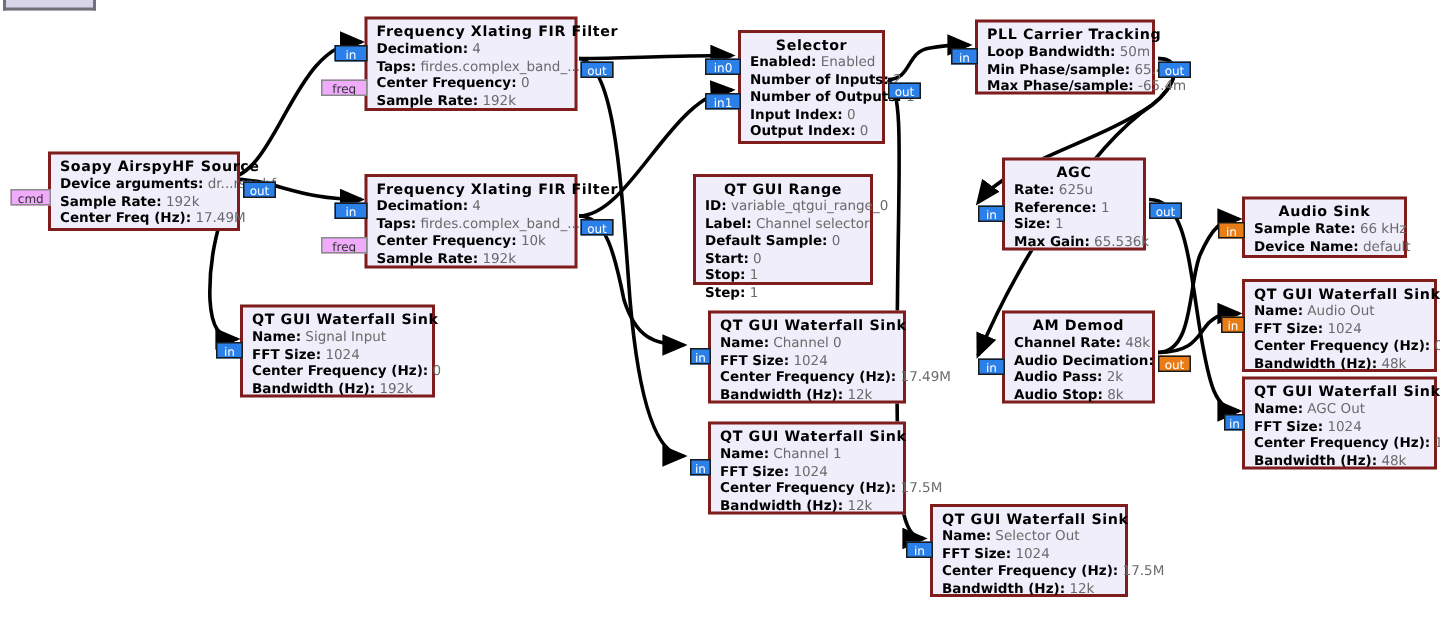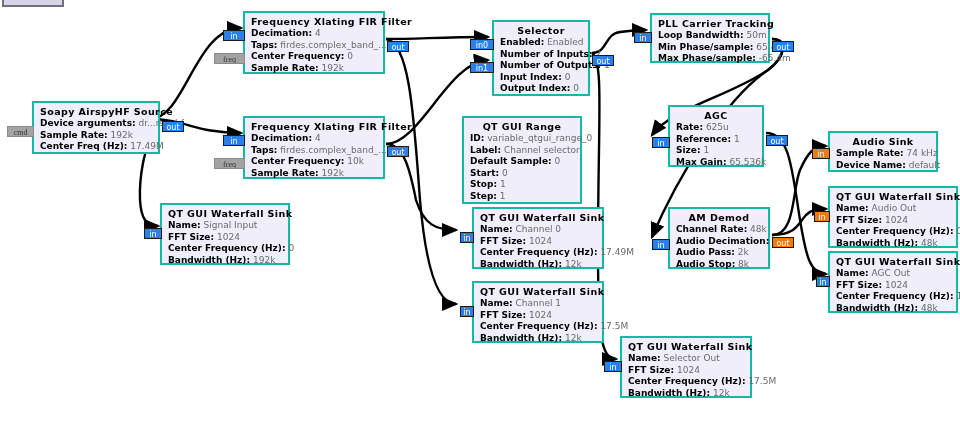--- a/index.html
+++ b/index.html
@@ -10,21 +10,21 @@
     font-family:"DejaVu Sans","Liberation Sans",sans-serif;
     overflow:hidden;
     position:relative;
   }
   #canvas{position:absolute;left:0;top:0;width:960px;height:424px;}
   #wires{position:absolute;left:0;top:0;width:960px;height:424px;pointer-events:none;}
 
   .block{
     position:absolute;
     background:#f0eefb;
-    border:2px solid #14b8a6;
+    border:2px solid #7f1d1d;
     padding:3px 6px 4px 6px;
     box-sizing:border-box;
     z-index:5;
   }
   .block .title{
     font-weight:bold;
     font-size:9.5px;
     color:#000;
     text-align:center;
     letter-spacing:0.4px;
@@ -47,21 +47,21 @@
     color:#fff;
     text-align:center;
     box-sizing:border-box;
     border:1px solid #1a1a1a;
     font-family:"DejaVu Sans","Liberation Sans",sans-serif;
     z-index:7;
     overflow:hidden;
   }
   .port.complex{background:#2a7fe8;}
   .port.float{background:#e87d18;}
-  .port.msg{background:#a3a3a3;color:#333;border-color:#8a8a8a;font-family:Liberation Serif, serif;}
+  .port.msg{background:#f0abfc;color:#333;border-color:#8a8a8a;}
 
   .clipped-block{
     position:absolute;
     background:#d6d4e6;
     border:2px solid #70707a;
     border-top:none;
     box-sizing:border-box;
     z-index:4;
   }
 </style>
@@ -136,21 +136,21 @@
       <div class="port complex" style="left: 98px; top: 33px; width: 22px;">out</div>
     </div>
     <div class="block" style="left: 650px; top: 13px; width: 120px; height: 50px; position: absolute;">
       <div class="title">PLL Carrier Tracking</div>
       <div class="row"><span class="k">Loop Bandwidth:</span> <span>50m</span></div>
       <div class="row"><span class="k">Min Phase/sample:</span> <span>65.4m</span></div>
       <div class="row"><span class="k">Max Phase/sample:</span> <span>-65.4m</span></div>
       <div class="port complex" style="left: -18px; top: 17px; width: 18px;">in</div>
       <div class="port complex" style="left: 120px; top: 26px; width: 22px;">out</div>
     </div>
-    <div class="block" style="left: 462px; top: 116px; width: 120px; height: 88px; position: absolute;">
+    <div class="block" style="left: 462px; top: 116px; width: 120px; height: 74px; position: absolute;">
       <div class="title">QT GUI Range</div>
       <div class="row"><span class="k">ID:</span> <span>variable_qtgui_range_0</span></div>
       <div class="row"><span class="k">Label:</span> <span>Channel selector</span></div>
       <div class="row"><span class="k">Default Sample:</span> <span>0</span></div>
       <div class="row"><span class="k">Start:</span> <span>0</span></div>
       <div class="row"><span class="k">Stop:</span> <span>1</span></div>
       <div class="row"><span class="k">Step:</span> <span>1</span></div>
     </div>
     <div class="block" style="left: 668px; top: 105px; width: 96px; height: 62px; position: absolute;">
       <div class="title">AGC</div>
@@ -165,21 +165,21 @@
       <div class="title">AM Demod</div>
       <div class="row"><span class="k">Channel Rate:</span> <span>48k</span></div>
       <div class="row"><span class="k">Audio Decimation:</span> <span>1</span></div>
       <div class="row"><span class="k">Audio Pass:</span> <span>2k</span></div>
       <div class="row"><span class="k">Audio Stop:</span> <span>8k</span></div>
       <div class="port complex" style="left: -18px; top: 30px; width: 18px;">in</div>
       <div class="port float" style="left: 102px; top: 28px; width: 22px;">out</div>
     </div>
     <div class="block" style="left: 828px; top: 131px; width: 110px; height: 41px; position: absolute;">
       <div class="title">Audio Sink</div>
-      <div class="row"><span class="k">Sample Rate:</span> <span>74 kHz</span></div>
+      <div class="row"><span class="k">Sample Rate:</span> <span>66 kHz</span></div>
       <div class="row"><span class="k">Device Name:</span> <span>default</span></div>
       <div class="port float" style="left: -18px; top: 15px; width: 18px;">in</div>
     </div>
     <div class="block" style="left: 160px; top: 203px; width: 130px; height: 62px; position: absolute;">
       <div class="title">QT GUI Waterfall Sink</div>
       <div class="row"><span class="k">Name:</span> <span>Signal Input</span></div>
       <div class="row"><span class="k">FFT Size:</span> <span>1024</span></div>
       <div class="row"><span class="k">Center Frequency (Hz):</span> <span>0</span></div>
       <div class="row"><span class="k">Bandwidth (Hz):</span> <span>192k</span></div>
       <div class="port complex" style="left: -18px; top: 23px; width: 18px;">in</div>

